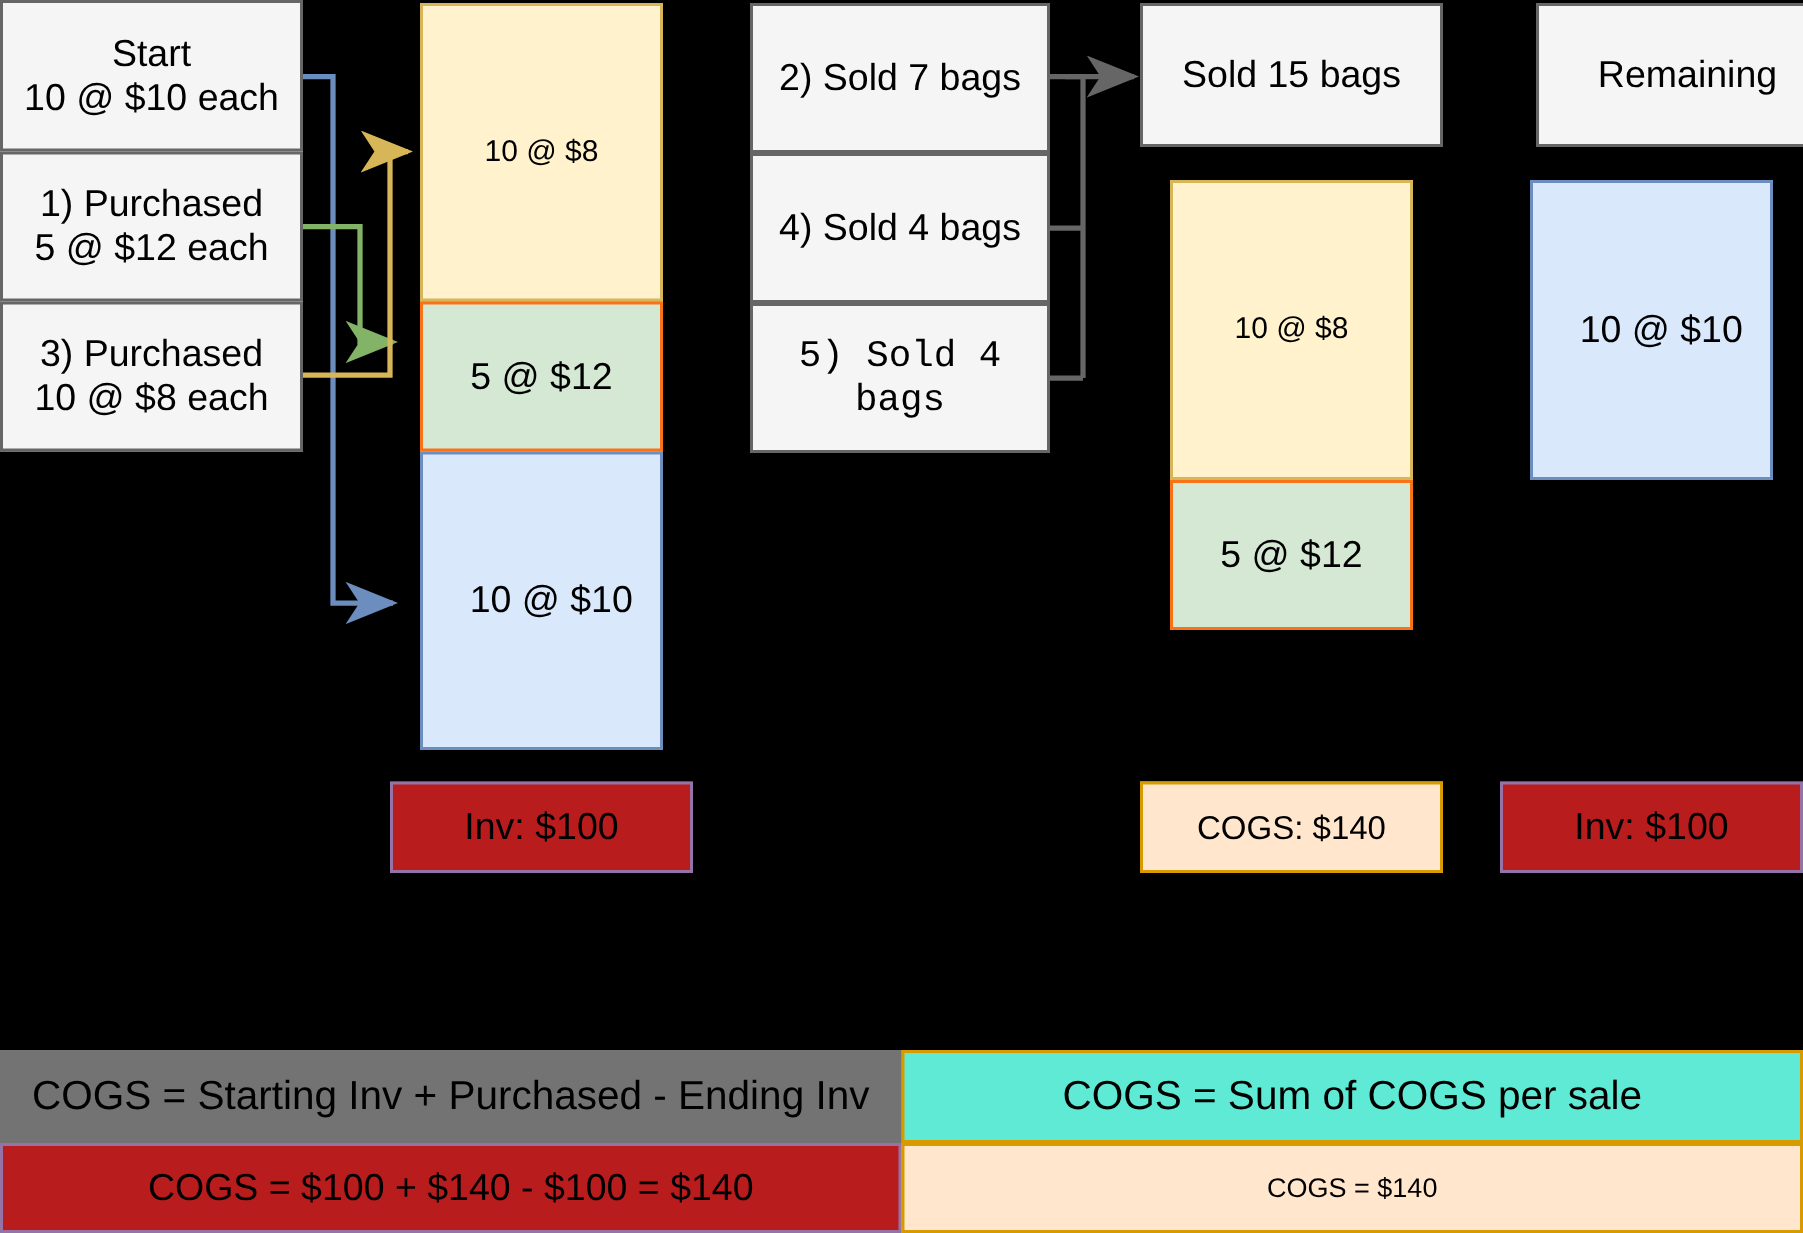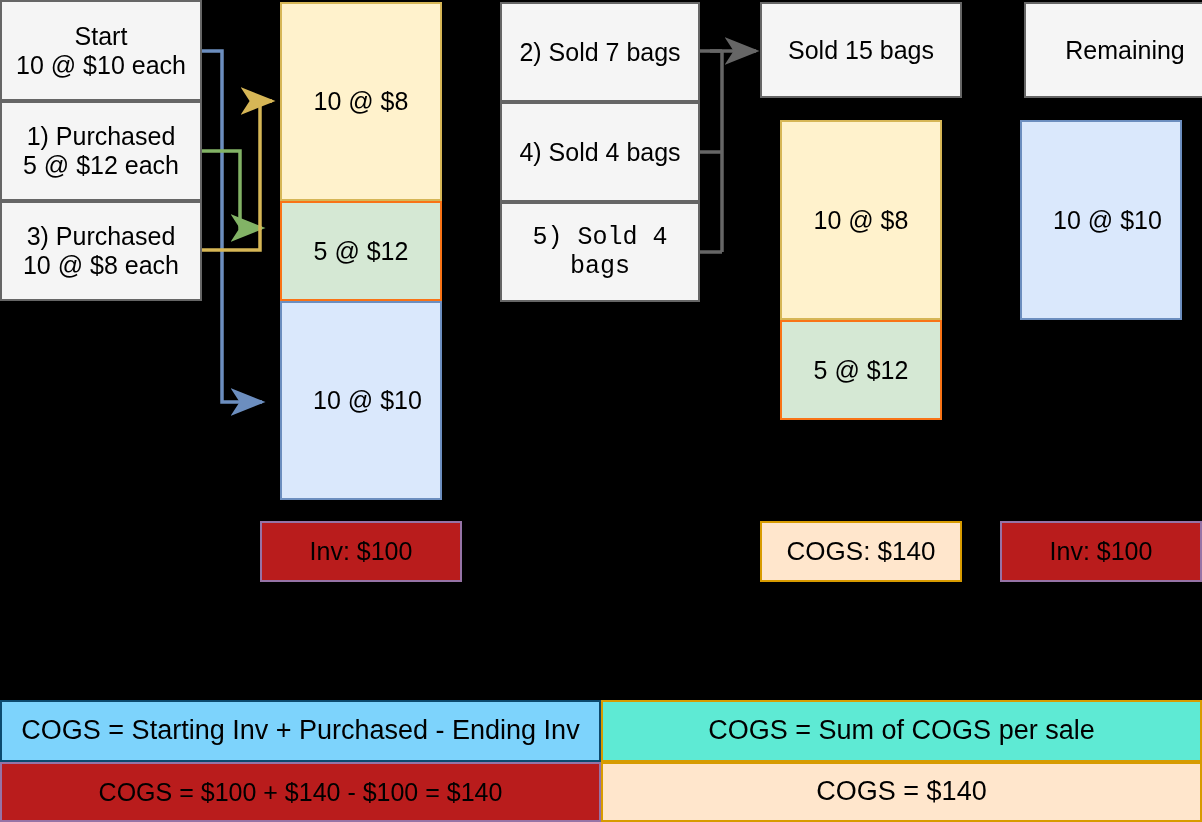--- a/index.html
+++ b/index.html
@@ -29,46 +29,46 @@
     white-space: pre-line;
   }
   .grey-box {
     background: #f5f5f5;
     border: 2px solid #666666;
     font-size: 25px;
   }
   .yellow-box {
     background: #fff2cc;
     border: 2px solid #d6b656;
-    font-size: 25px;
+    font-size: 20px;
   }
   .green-box {
     background: #d5e8d4;
     border: 2px solid #f97316;
     font-size: 25px;
   }
   .blue-box {
     background: #dae8fc;
     border: 2px solid #6c8ebf;
     font-size: 25px;
     padding-left: 13px;
   }
   .purple-box {
     background: #b91c1c;
     border: 2px solid #9673a6;
     font-size: 25px;
   }
   .orange-box {
     background: #ffe6cc;
     border: 2px solid #d79b00;
-    font-size: 26px;
+    font-size: 22px;
   }
   .white-purple-box {
-    background: #7dd3fc;
-    border: 2px solid #0c4a6e;
+    background: #737373;
+    border: 2px solid #737373;
     font-size: 25px;
   }
   .white-orange-box {
     background: #5eead4;
     border: 2px solid #d79b00;
     font-size: 25px;
   }
   svg.connectors {
     position: absolute;
     left: 0;
@@ -142,15 +142,15 @@
   <div class="box green-box" style="left:780px; top:320px; width:162px; height:100px;">5 @ $12</div>
   <div class="box orange-box" style="left:760px; top:521px; width:202px; height:61px;">COGS: $140</div>
 
   <div class="box grey-box" style="left:1000px; top:2px; width:202px; height:96px;margin-left:24px;">Remaining</div>
   <div class="box blue-box" style="left:1020px; top:120px; width:162px; height:200px;">10 @ $10</div>
   <div class="box purple-box" style="left:1000px; top:521px; width:202px; height:61px;">Inv: $100</div>
 
   <div class="box white-purple-box" style="left:0px; top:700px; width:601px; height:62px; font-size:27px;">COGS = Starting Inv + Purchased - Ending Inv</div>
   <div class="box white-orange-box" style="left:601px; top:700px; width:601px; height:62px; font-size:27px;">COGS = Sum of COGS per sale</div>
   <div class="box purple-box" style="left:0px; top:762px; width:601px; height:60px; font-size:25px;">COGS = $100 + $140 - $100 = $140</div>
-  <div class="box orange-box" style="left:601px; top:762px; width:601px; height:60px; font-size:27px;">COGS = $140</div>
+  <div class="box orange-box" style="left:601px; top:762px; width:601px; height:60px; font-size:18px;">COGS = $140</div>
 
 </div>
 
 </body></html>

